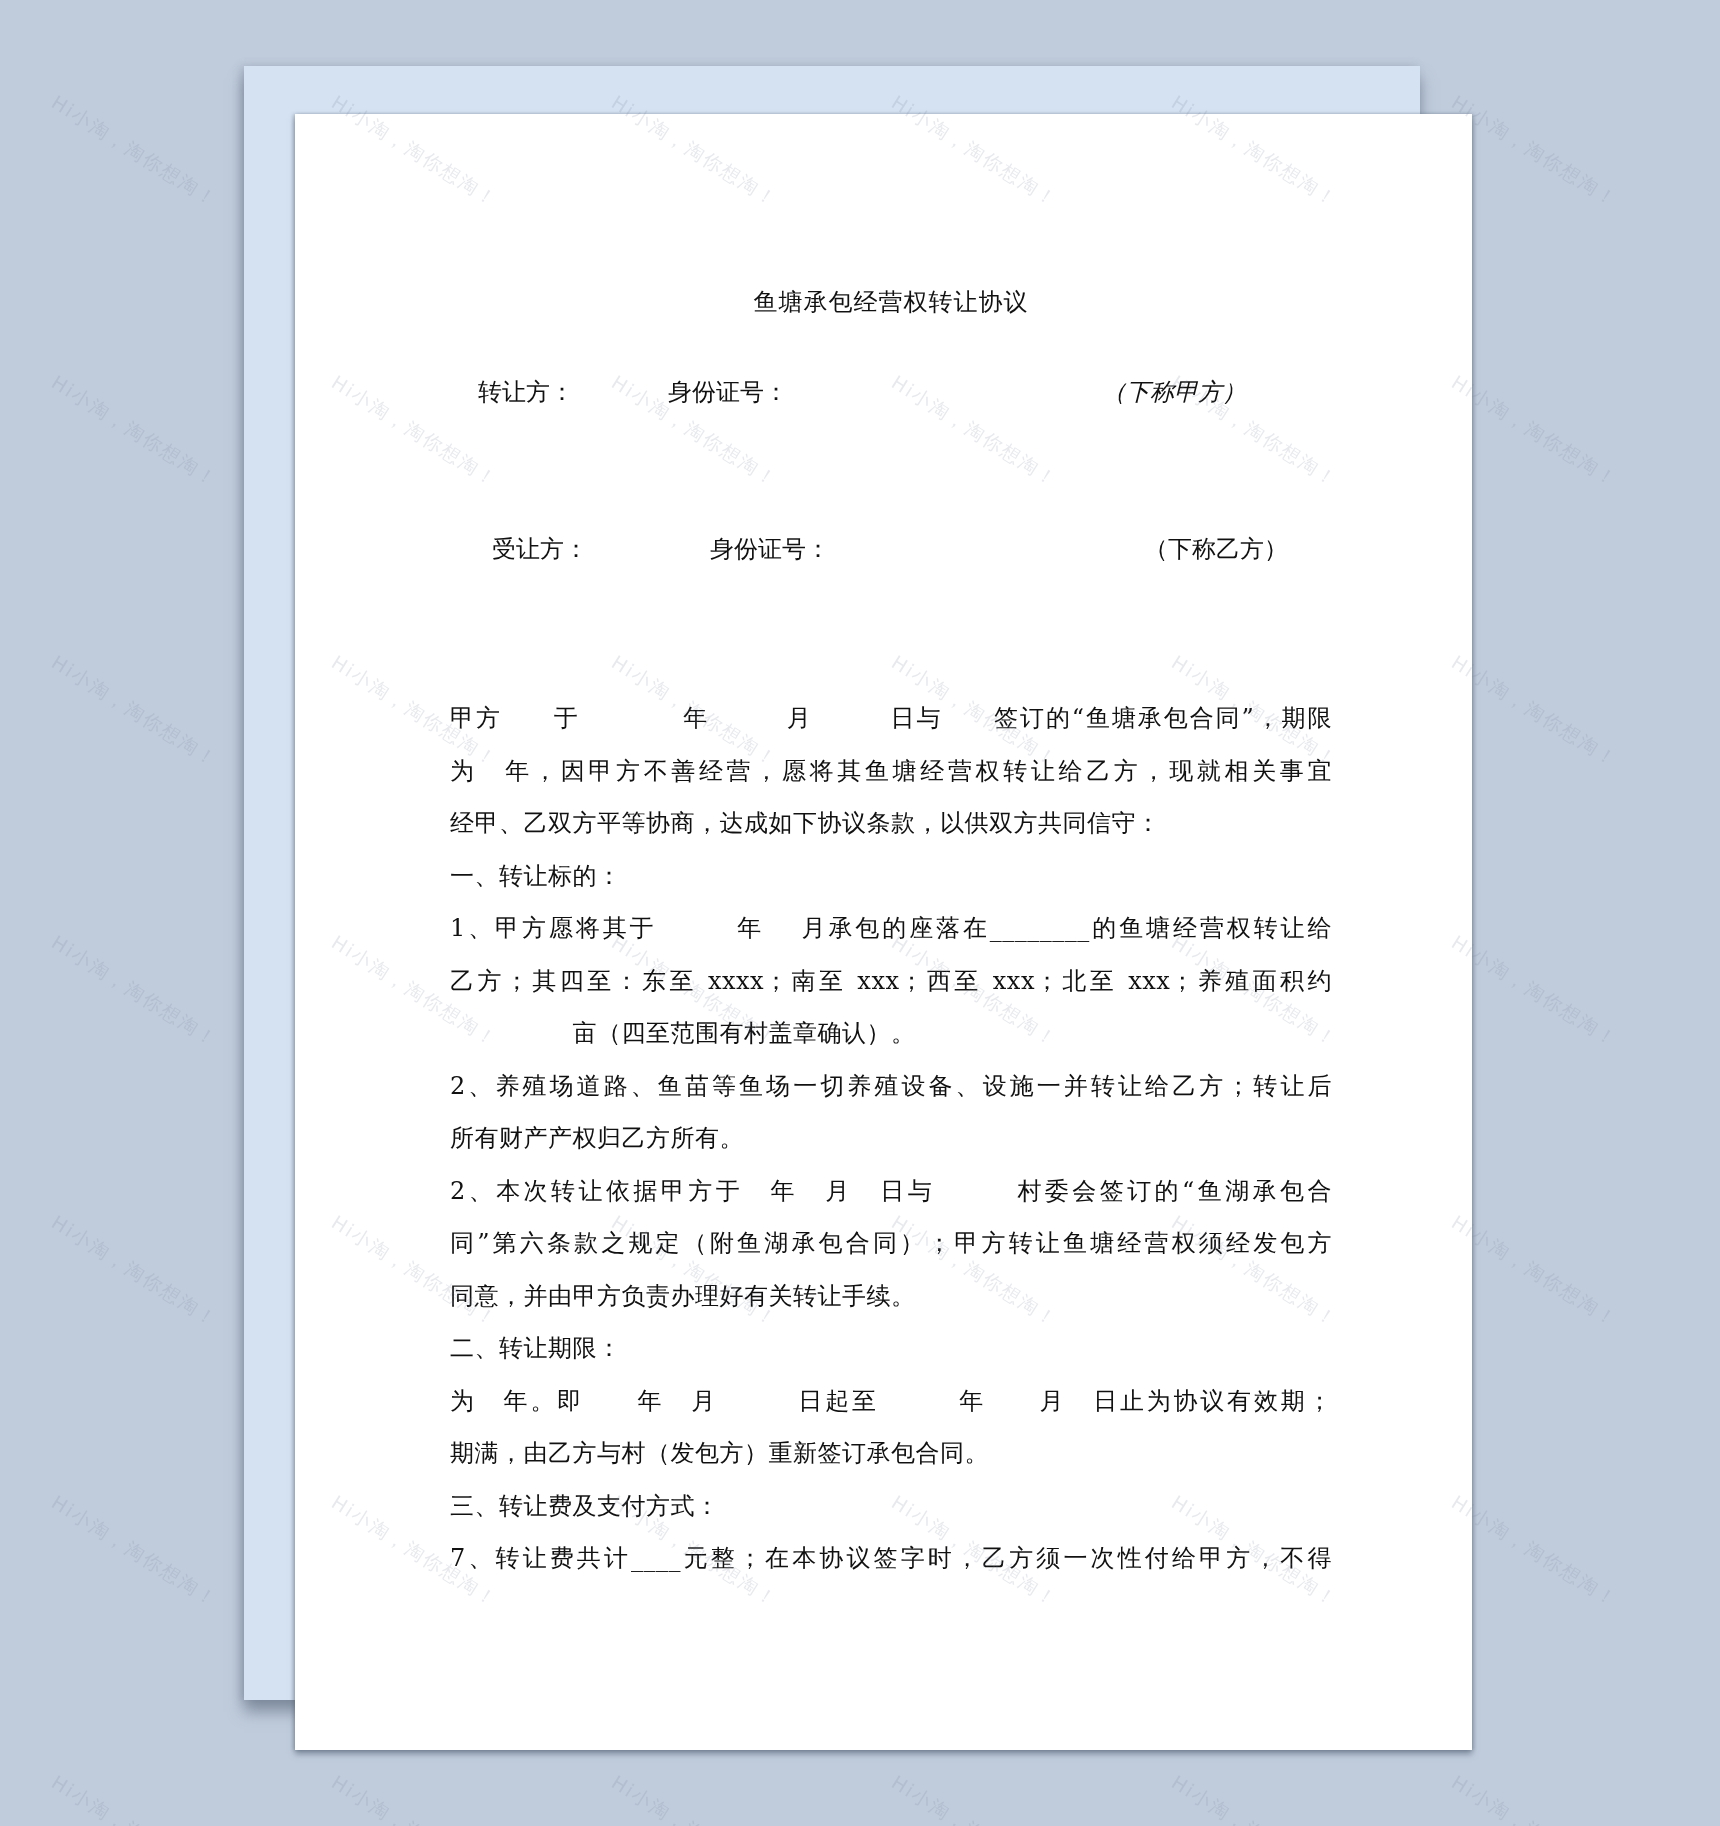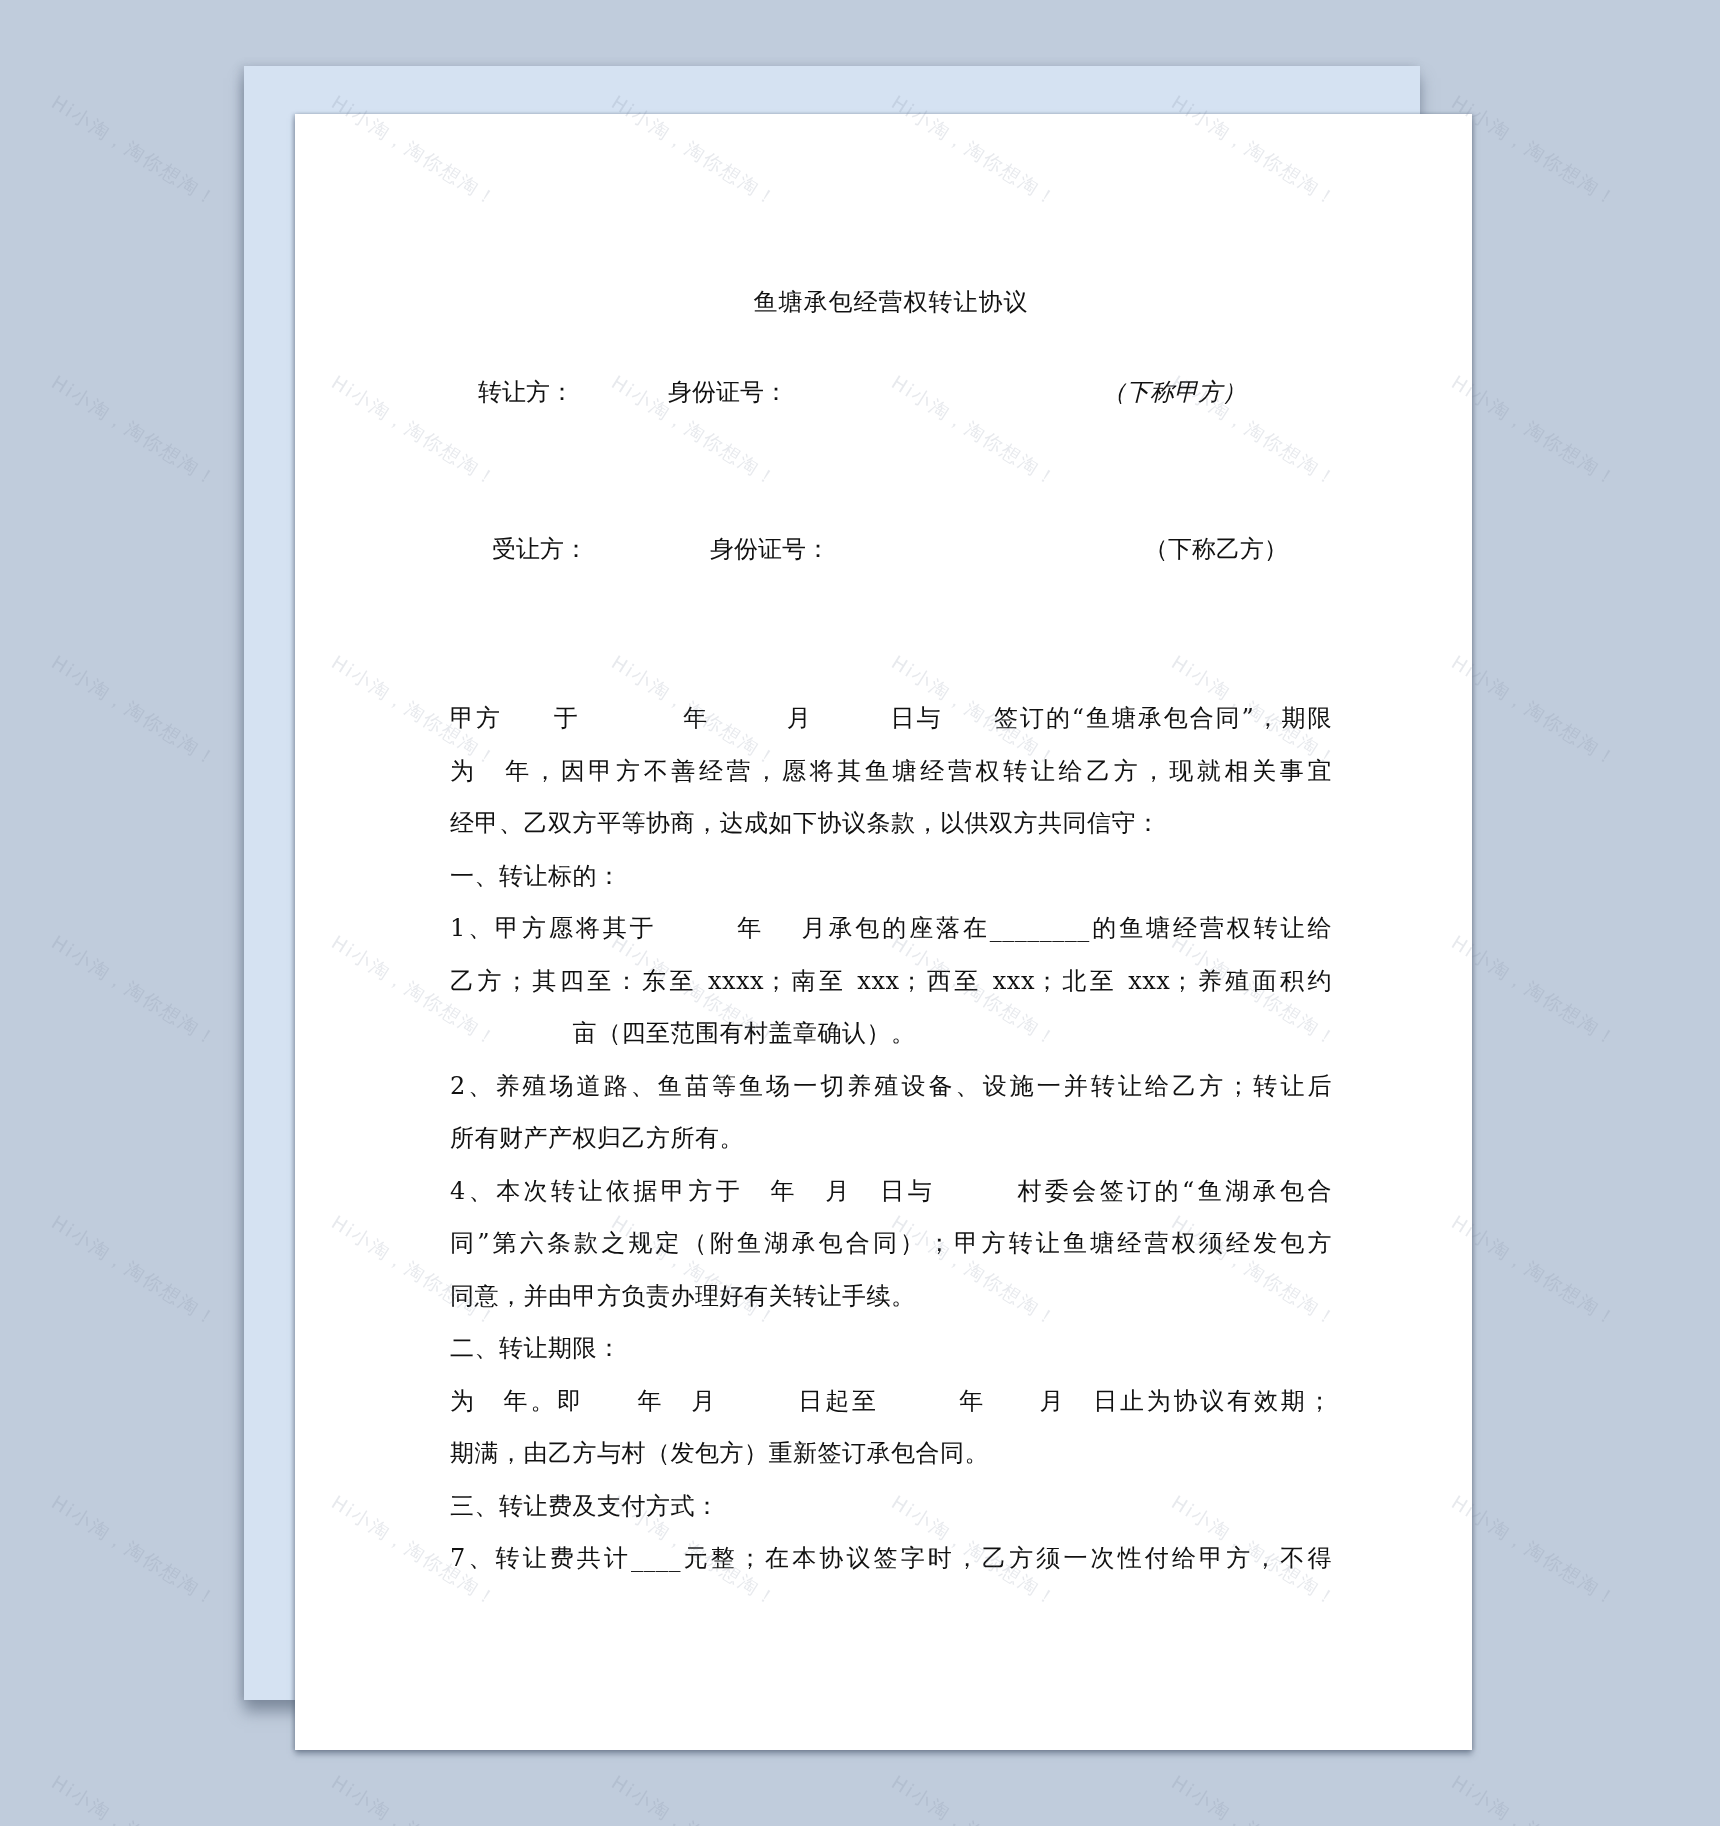--- a/index.html
+++ b/index.html
@@ -73,21 +73,21 @@
   <div class="body-lines">
     <div class="line">甲方　　于　　　　年　　　月　　　日与　　签订的“鱼塘承包合同”，期限</div>
     <div class="line">为　年，因甲方不善经营，愿将其鱼塘经营权转让给乙方，现就相关事宜</div>
     <div class="line left">经甲、乙双方平等协商，达成如下协议条款，以供双方共同信守：</div>
     <div class="line left">一、转让标的：</div>
     <div class="line">1、甲方愿将其于　　　年　 月承包的座落在________的鱼塘经营权转让给</div>
     <div class="line">乙方；其四至：东至 xxxx；南至 xxx；西至 xxx；北至 xxx；养殖面积约</div>
     <div class="line left">　　　　　亩（四至范围有村盖章确认）。</div>
     <div class="line">2、养殖场道路、鱼苗等鱼场一切养殖设备、设施一并转让给乙方；转让后</div>
     <div class="line left">所有财产产权归乙方所有。</div>
-    <div class="line">4、本次转让依据甲方于　年　月　日与　　　村委会签订的“鱼湖承包合</div>
+    <div class="line">2、本次转让依据甲方于　年　月　日与　　　村委会签订的“鱼湖承包合</div>
     <div class="line">同”第六条款之规定（附鱼湖承包合同）；甲方转让鱼塘经营权须经发包方</div>
     <div class="line left">同意，并由甲方负责办理好有关转让手续。</div>
     <div class="line left">二、转让期限：</div>
     <div class="line">为　年。即　　年　月　　　日起至　　　年　　月　日止为协议有效期；</div>
     <div class="line left">期满，由乙方与村（发包方）重新签订承包合同。</div>
     <div class="line left">三、转让费及支付方式：</div>
     <div class="line">7、转让费共计____元整；在本协议签字时，乙方须一次性付给甲方，不得</div>
   </div>
 </div>
 

